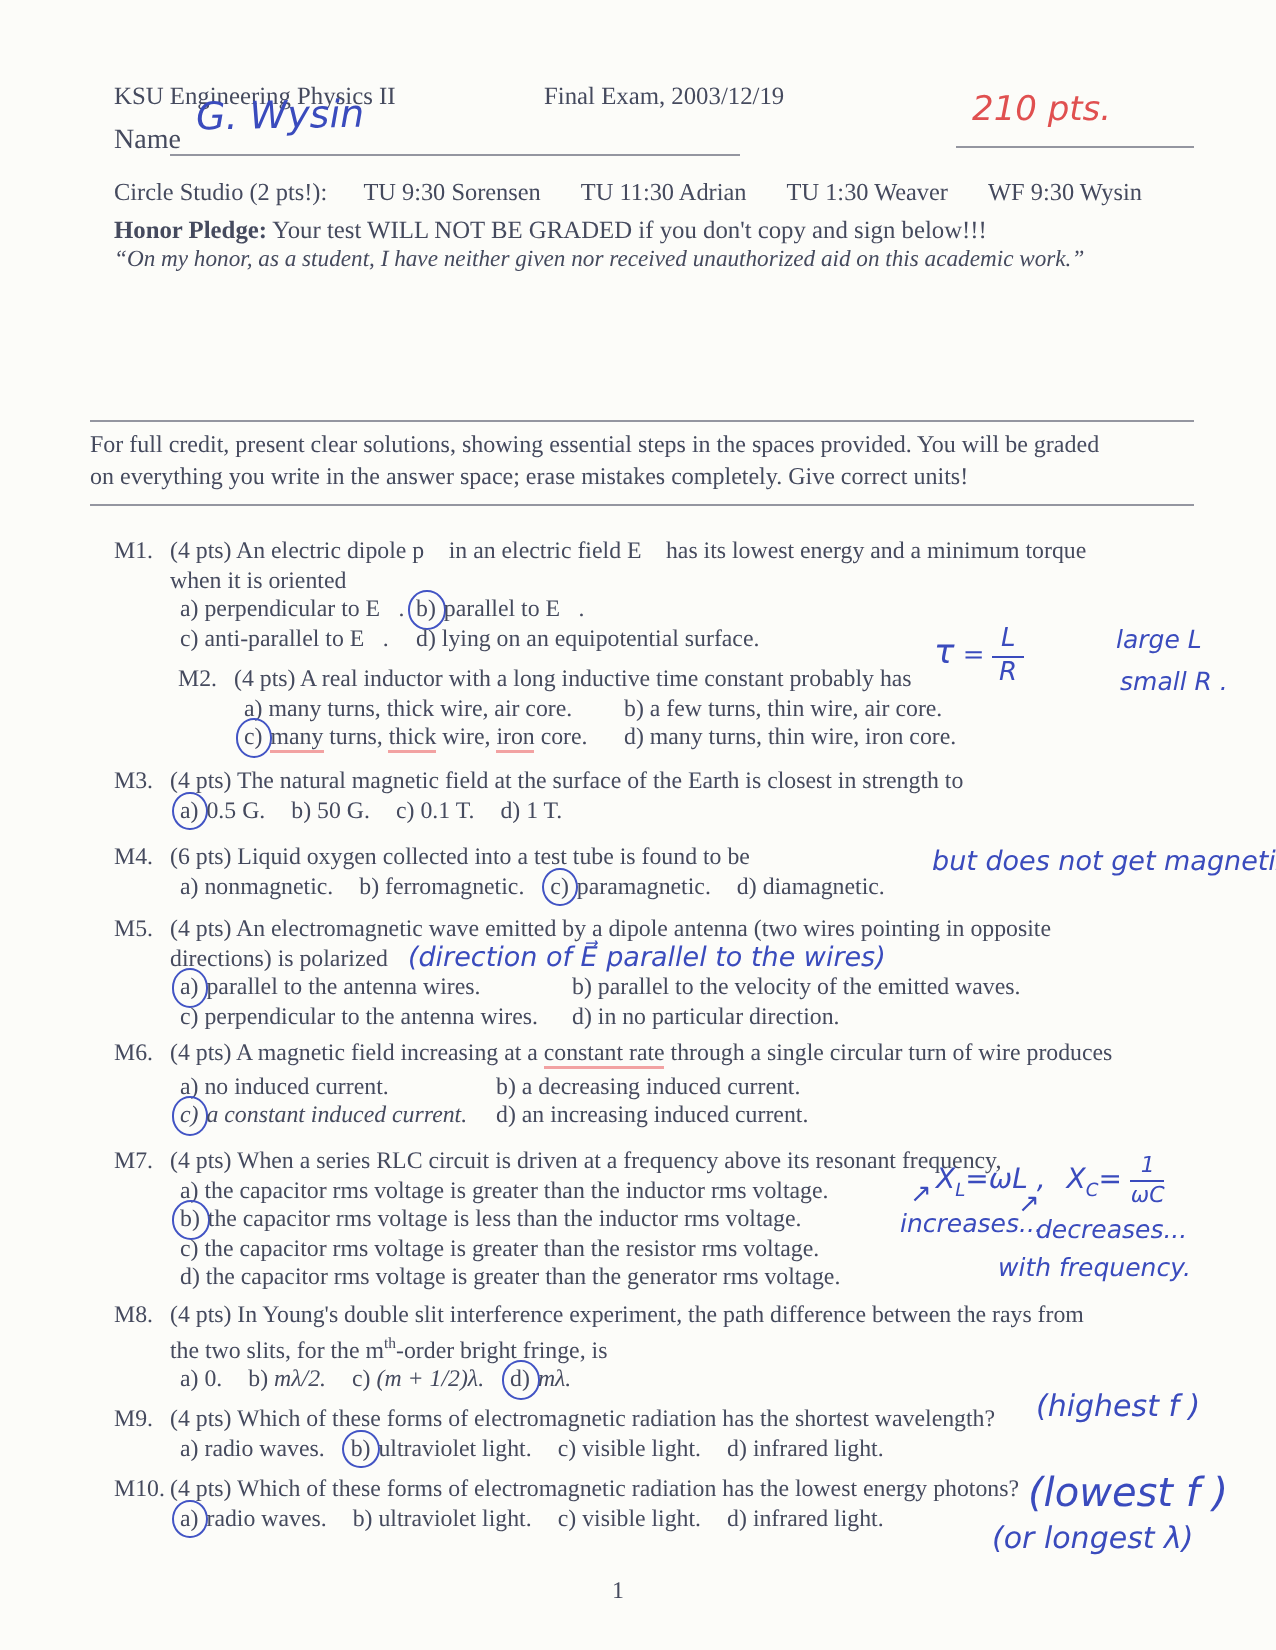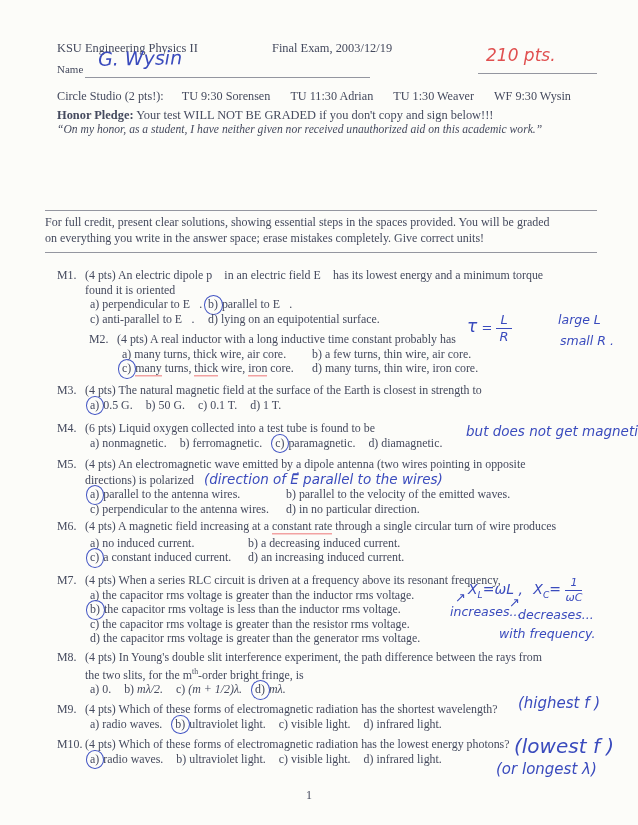--- a/index.html
+++ b/index.html
@@ -36,21 +36,21 @@
 <body>
 
 <div id="page">
 
   <div class="abs print" style="left:57px;top:41px;font-size:12.4px;">KSU Engineering Physics II</div>
   <div class="abs print" style="left:272px;top:41px;font-size:12.4px;">Final Exam, 2003/12/19</div>
 
   <div class="abs hand red" style="left:486px;top:45px;font-size:17px;">210 pts.</div>
   <div class="rule" style="left:478px;top:73px;width:119px;"></div>
 
-  <div class="abs print" style="left:57px;top:63px;font-size:11px;">Name</div>
+  <div class="abs print" style="left:57px;top:63px;font-size:14px;">Name</div>
   <div class="rule" style="left:85px;top:77px;width:285px;"></div>
   <div class="abs hand" style="left:98px;top:47px;font-size:19px;transform:rotate(-1deg);">G. Wysin</div>
 
   <div class="abs print" style="left:57px;top:89px;font-size:12.2px;">
     <span>Circle Studio (2 pts!):</span>
     <span style="margin-left:15px;">TU 9:30 Sorensen</span>
     <span style="margin-left:17px;">TU 11:30 Adrian</span>
     <span style="margin-left:17px;">TU 1:30 Weaver</span>
     <span style="margin-left:17px;">WF 9:30 Wysin</span>
   </div>
@@ -63,21 +63,21 @@
 
   <div class="rule" style="left:45px;top:210px;width:552px;"></div>
   <div class="abs print" style="left:45px;top:215px;font-size:12px;">For full credit, present clear solutions, showing essential steps in the spaces provided.  You will be graded</div>
   <div class="abs print" style="left:45px;top:231px;font-size:12px;">on everything you write in the answer space; erase mistakes completely.  Give correct units!</div>
   <div class="rule" style="left:45px;top:252px;width:552px;"></div>
 
   <div class="q print" style="top:268px;">
     <span class="qnum">M1.</span>
     <div class="qbody">
       <div class="qline">(4 pts) An electric dipole p⃗ in an electric field E⃗ has its lowest energy and a minimum torque</div>
-      <div class="qline">found it is oriented</div>
+      <div class="qline">when it is oriented</div>
       <div class="optrow">
         <span class="opt" style="width:118px;"><span class="letter">a)</span> <span>perpendicular to E⃗.</span></span>
         <span class="opt"><span class="letter circ">b)</span> <span>parallel to E⃗.</span></span>
       </div>
       <div class="optrow">
         <span class="opt" style="width:118px;"><span class="letter">c)</span> <span>anti-parallel to E⃗.</span></span>
         <span class="opt"><span class="letter">d)</span> <span>lying on an equipotential surface.</span></span>
       </div>
     </div>
   </div>
@@ -151,21 +151,21 @@
 
   <div class="q print" style="top:519px;">
     <span class="qnum">M6.</span>
     <div class="qbody">
       <div class="qline"><span>(4 pts) A magnetic field increasing at a </span><span class="runder">constant rate</span><span> through a single circular turn of wire produces</span></div>
       <div class="optrow" style="margin-top:2px;">
         <span class="opt" style="width:158px;"><span class="letter">a)</span> <span>no induced current.</span></span>
         <span class="opt"><span class="letter">b)</span> <span>a decreasing induced current.</span></span>
       </div>
       <div class="optrow">
-        <span class="opt" style="width:158px;"><span class="letter circ">c)</span> <span>a constant induced current.</span></span>
+        <span class="opt" style="width:158px;font-style:italic;"><span class="letter circ">c)</span> <span>a constant induced current.</span></span>
         <span class="opt"><span class="letter">d)</span> <span>an increasing induced current.</span></span>
       </div>
     </div>
   </div>
 
   <div class="q print" style="top:573px;">
     <span class="qnum">M7.</span>
     <div class="qbody">
       <div class="qline">(4 pts) When a series RLC circuit is driven at a frequency above its resonant frequency,</div>
       <div class="optrow">

